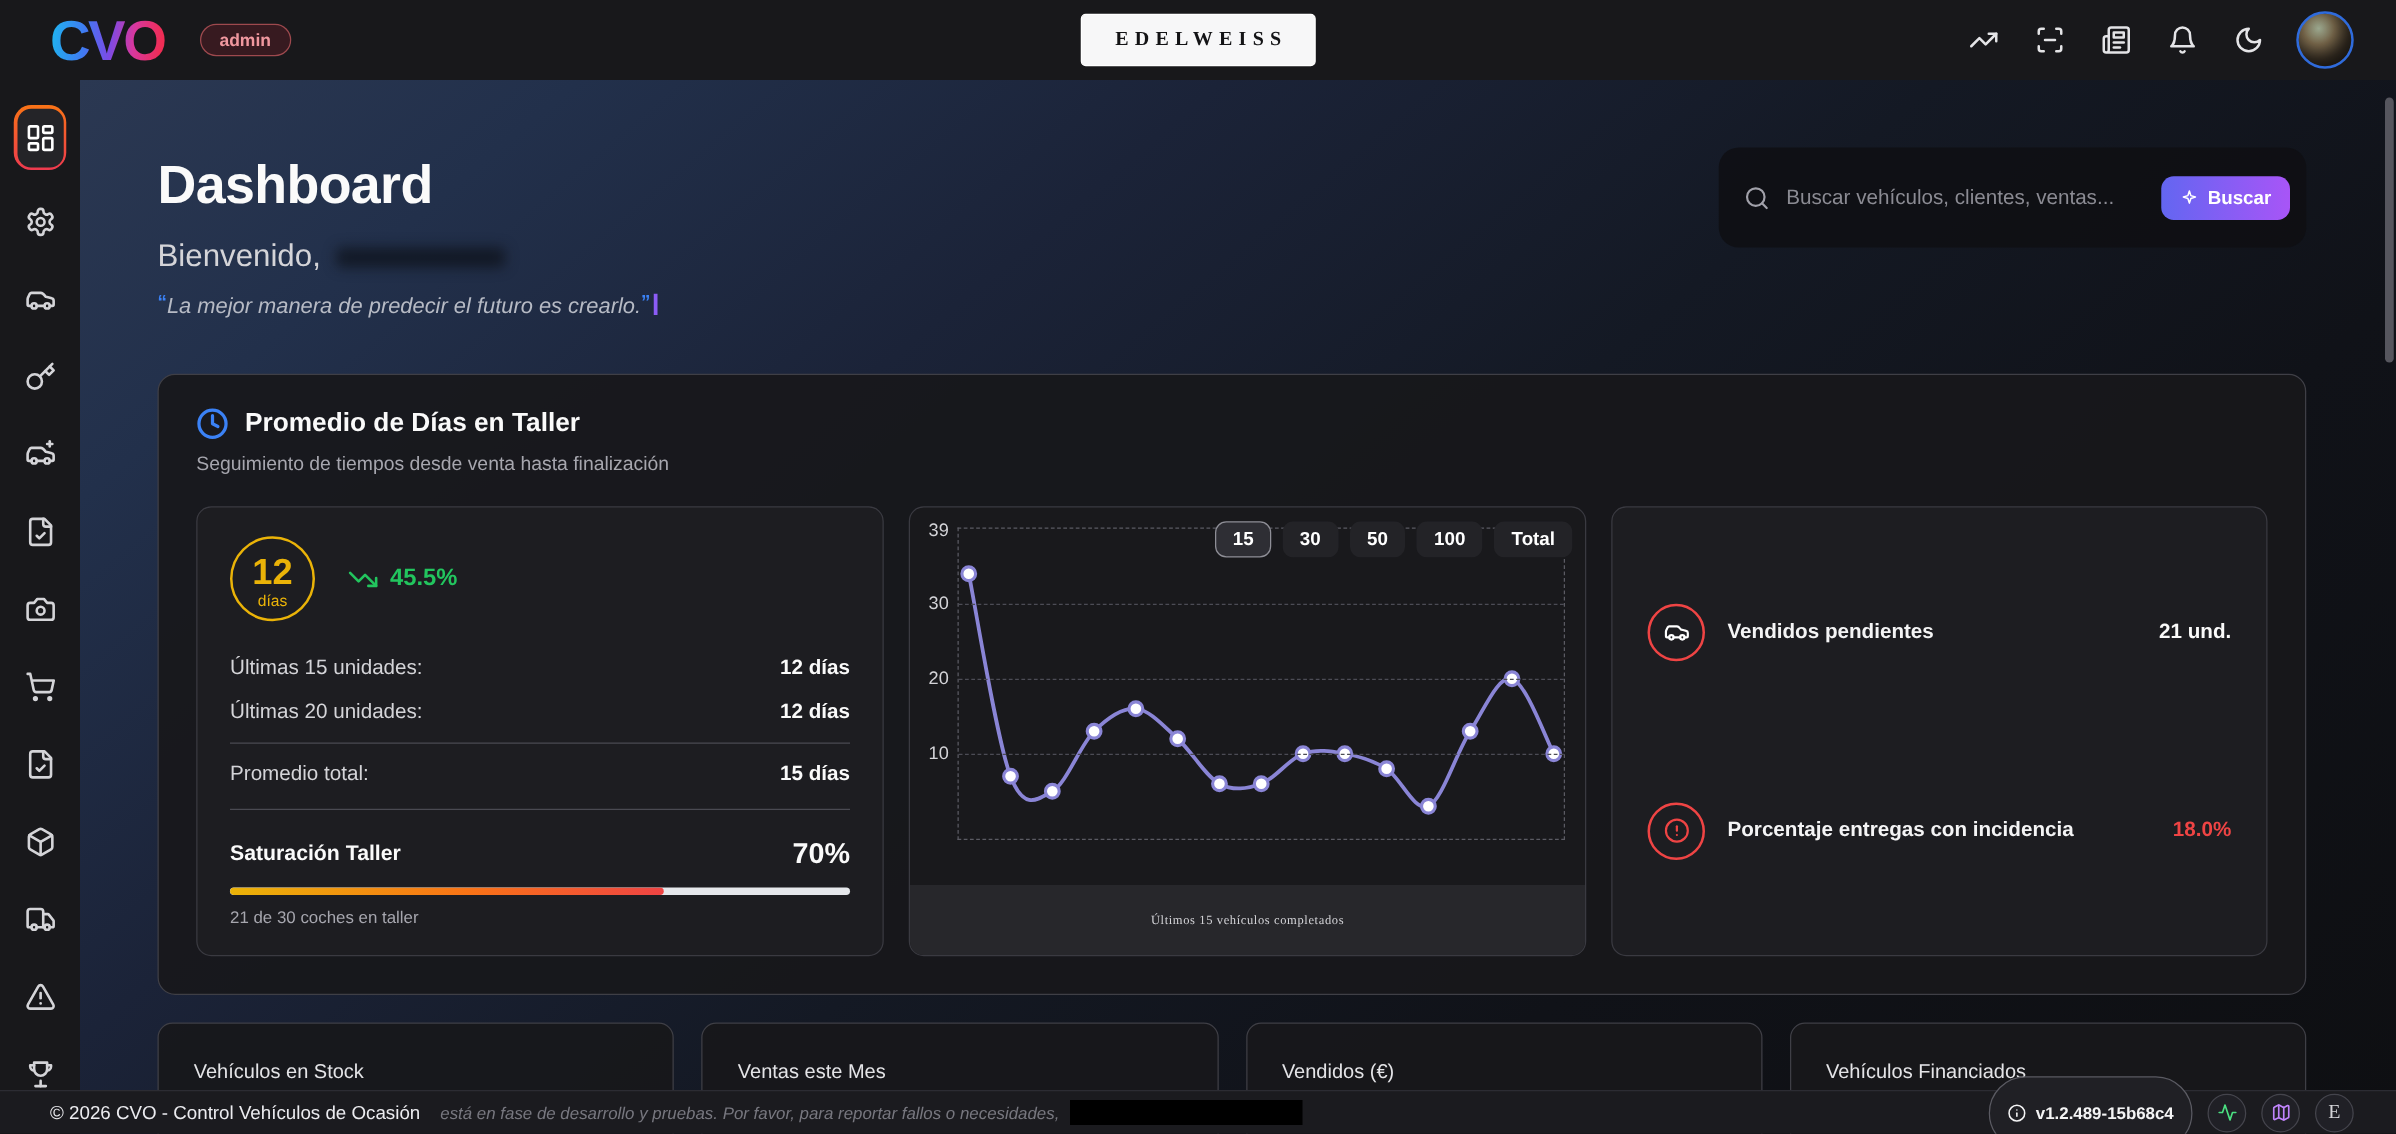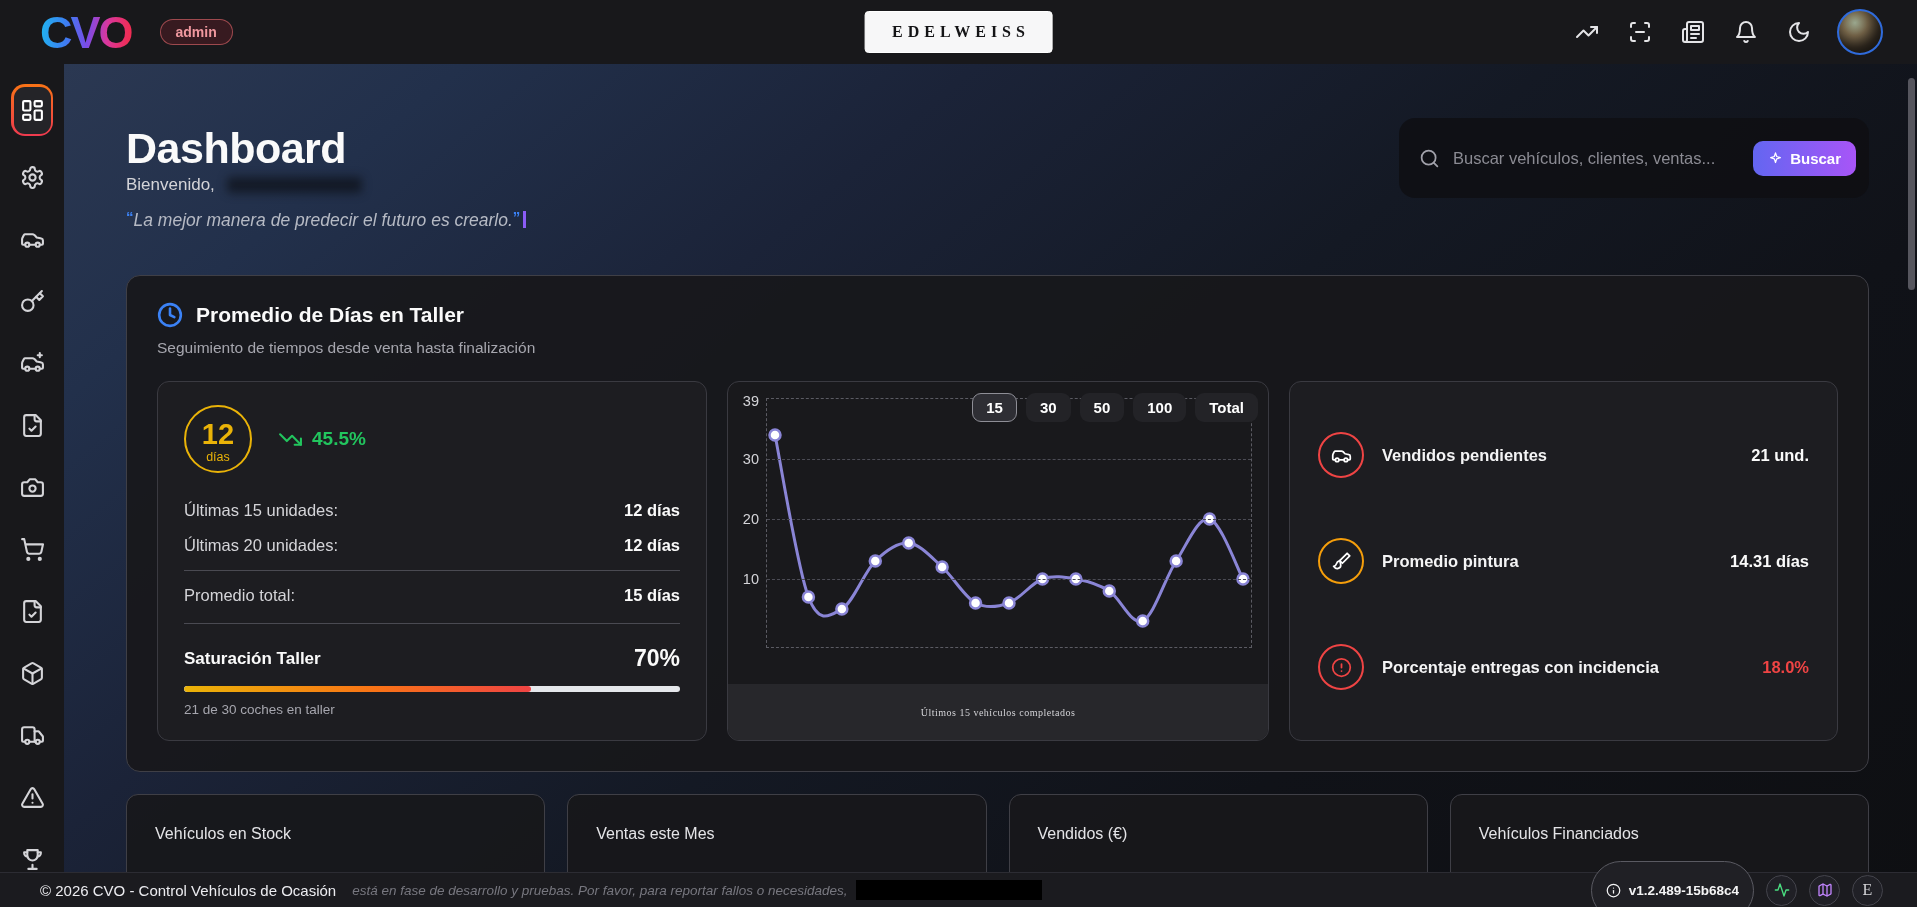--- a/index.html
+++ b/index.html
@@ -34,25 +34,25 @@
     display:flex;flex-direction:column;align-items:center;padding-top:20px;gap:20px;z-index:20}
   .side-item{width:42px;height:42px;display:flex;align-items:center;justify-content:center;
     color:#d4d4d8;cursor:pointer;flex:none}
   .side-item .inner{width:100%;height:100%;display:flex;align-items:center;justify-content:center;border-radius:11px}
   .side-item svg{width:25px;height:25px}
   .side-item.active{height:52px;padding:2.5px;border-radius:14px;
     background:linear-gradient(180deg,#f97316 0%,#ef3a4f 100%)}
   .side-item.active .inner{background:#242428;color:#fff}
   
   .main{position:absolute;top:64px;left:64px;right:0;bottom:0;overflow:hidden;
-    padding:0 48px 0 62px;
+    padding:0 72px 0 62px;
     background:linear-gradient(140deg,#2b3852 0%,#22304b 14%,#1b2338 32%,#141924 52%,#101218 72%,#0e0f12 100%)}
   .header-row{display:flex;justify-content:space-between;align-items:flex-start;margin-top:54px}
   .page-title{font-size:43px;font-weight:800;margin:6px 0 0;color:#fafafa;letter-spacing:-.5px}
-  .welcome{margin-top:2px;font-size:17px;color:#d4d4d8;display:flex;align-items:center}
+  .welcome{margin-top:18px;font-size:25px;color:#d4d4d8;display:flex;align-items:center}
   .redacted-name{display:inline-block;width:135px;height:16px;margin-left:12px;border-radius:4px;
     background:rgba(8,10,14,.6);filter:blur(5px)}
   .quote{margin-top:13px;font-size:17.5px;font-style:italic;color:#b6bac4}
   .qmark{color:#3b82f6;font-weight:700;font-size:15px;vertical-align:4px;font-style:normal}
   .cursor{display:inline-block;width:2.5px;height:17px;background:#8b5cf6;vertical-align:-2px;margin-left:3px}
   
   .search-card{width:470px;height:80px;background:rgba(15,15,18,.82);border-radius:16px;
     display:flex;align-items:center;padding:0 13px 0 20px;gap:11px;flex:none}
   .search-ic{color:#a1a1aa;line-height:0}
   .search-ic svg{width:21px;height:21px}
@@ -439,30 +439,20 @@
                 <path d="M19 17h2c.6 0 1-.4 1-1v-3c0-.9-.7-1.7-1.5-1.9C18.7 10.6 16 10 16 10s-1.3-1.4-2.2-2.3c-.5-.4-1.1-.7-1.8-.7H5c-.6 0-1.1.4-1.4.9l-1.4 2.9A3.7 3.7 0 0 0 2 12v4c0 .6.4 1 1 1h2"></path>
                 <circle cx="7" cy="17" r="2"></circle>
                 <path d="M9 17h6"></path>
                 <circle cx="17" cy="17" r="2"></circle>
               </svg>
             </span>
           <span class="mlabel">Vendidos pendientes</span>
           <span class="mval">21 und.</span>
         </div>
         <div class="mrow">
-          <span class="mcircle mc-amber">
-              <svg viewBox="0 0 24 24" fill="none" stroke="currentColor" stroke-width="2" stroke-linecap="round" stroke-linejoin="round">
-                <path d="M18.4 2.6 21.4 5.6 13 14l-3-3z"></path>
-                <path d="M10 11c-2 .5-3.5 2-4 4-.4 1.6-1.6 2.3-3 2.5 1.2 1.8 3.2 3 5.2 2.4 2.2-.6 3.3-2.4 2.8-4.9z"></path>
-              </svg>
-            </span>
-          <span class="mlabel">Promedio pintura</span>
-          <span class="mval">14.31 días</span>
-        </div>
-        <div class="mrow">
           <span class="mcircle mc-red mc-tint">
               <svg viewBox="0 0 24 24" fill="none" stroke="currentColor" stroke-width="2" stroke-linecap="round" stroke-linejoin="round">
                 <circle cx="12" cy="12" r="10"></circle>
                 <path d="M12 8v4"></path>
                 <path d="M12 16h.01"></path>
               </svg>
             </span>
           <span class="mlabel">Porcentaje entregas con incidencia</span>
           <span class="mval danger">18.0%</span>
         </div>

